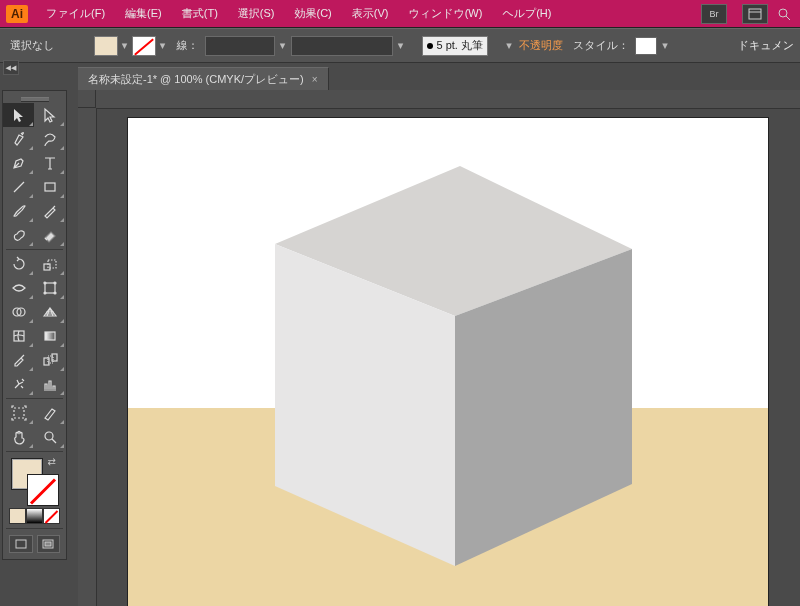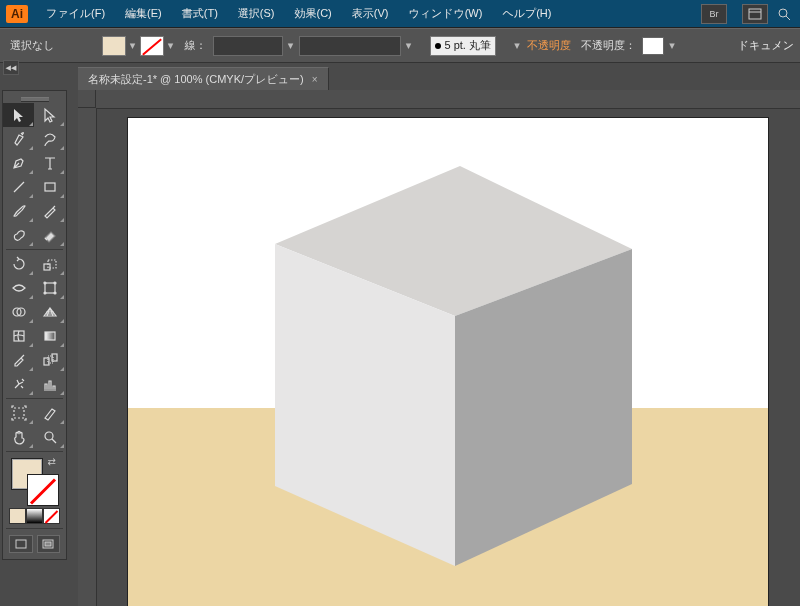--- a/index.html
+++ b/index.html
@@ -1,27 +1,27 @@
 <!DOCTYPE html>
 <html><head>
 <meta charset="utf-8">
 <style>
   html,body{margin:0;padding:0;width:800px;height:606px;background:#e5e5e5;font-family:"Hiragino Kaku Gothic Pro","Meiryo",sans-serif;font-size:11px;color:#ddd;overflow:hidden;}
   .app{width:800px;height:606px;background:#4a4a4a;position:relative;}
   
-  .menubar{height:27px;background:#0c4a6e;display:flex;align-items:center;padding:0 6px;gap:0;border-bottom:1px solid #222;}
+  .menubar{height:27px;background:#be185d;display:flex;align-items:center;padding:0 6px;gap:0;border-bottom:1px solid #222;}
   .ai-logo{width:22px;height:18px;background:#ff7f18;color:#4a1f00;font-weight:bold;font-size:12px;display:flex;align-items:center;justify-content:center;border-radius:2px;margin-right:8px;}
   .menu-item{padding:4px 10px;color:#e8e8e8;cursor:default;}
   .menubar-spacer{flex:1;}
   .menubar-icon{width:24px;height:18px;border:1px solid #666;margin-left:15px;display:flex;align-items:center;justify-content:center;font-size:9px;color:#ccc;background:#3a3a3a;}
   .menubar-search{width:20px;height:18px;margin-left:6px;display:flex;align-items:center;justify-content:center;color:#ccc;}
 
   
   .controlbar{height:33px;background:#535353;display:flex;align-items:center;padding:0 10px;border-top:1px solid #666;border-bottom:1px solid #333;position:relative;}
-  .ctrl-label{color:#ddd;margin-right:16px;white-space:nowrap;}
+  .ctrl-label{color:#ddd;margin-right:8px;white-space:nowrap;}
   .swatch{width:22px;height:18px;border:1px solid #777;margin:0 3px;display:inline-block;position:relative;}
   .swatch.fill{background:#eee0c6;}
   .swatch.none{background:#fff;}
   .swatch.none:after{content:"";position:absolute;left:-1px;right:-1px;top:50%;border-top:2px solid red;transform:rotate(-40deg);}
   .drop{width:8px;height:18px;display:inline-flex;align-items:center;justify-content:center;color:#bbb;}
   .stroke-in{width:68px;height:18px;background:#3a3a3a;border:1px solid #6a6a6a;margin:0 4px;}
   .brush-in{display:flex;align-items:center;height:18px;background:#eee;border:1px solid #777;color:#222;padding:0 4px;margin:0 17px;}
   .brush-dot{width:6px;height:6px;border-radius:50%;background:#000;margin-right:4px;}
   .ctrl-orange{color:#f49a4b;margin:0 6px;}
   .ctrl-white-swatch{width:20px;height:16px;background:#fff;border:1px solid #666;margin:0 4px;}
@@ -114,21 +114,21 @@
     <span class="stroke-in"></span>
     <span class="drop">▾</span>
     <span class="stroke-in" style="width:100px;"></span>
     <span class="drop">▾</span>
     <span class="brush-in">
       <span class="brush-dot"></span>
       <span>5 pt. 丸筆</span>
     </span>
     <span class="drop">▾</span>
     <span class="ctrl-orange">不透明度</span>
-    <span class="ctrl-label" style="margin:0 2px 0 4px;">不透明度：</span>
+    <span class="ctrl-label" style="margin:0 2px 0 4px;">スタイル：</span>
     <span class="ctrl-white-swatch"></span>
     <span class="drop">▾</span>
     <span class="ctrl-doc">ドキュメン</span>
   </div>
 
   <div class="expander">◀◀</div>
 
   <div class="tabstrip">
     <div class="tab">
       <span>名称未設定-1* @ 100% (CMYK/プレビュー)</span>

